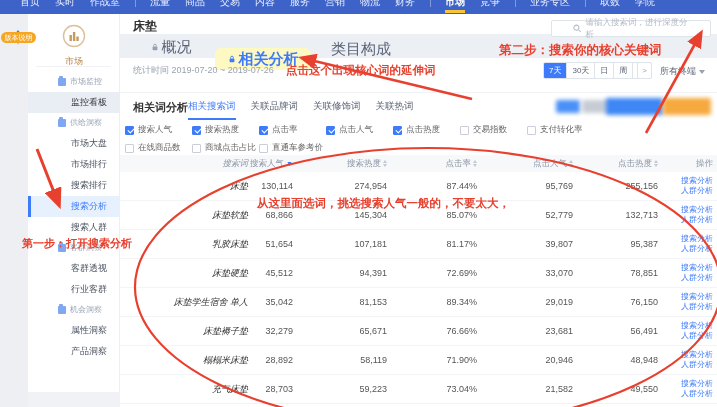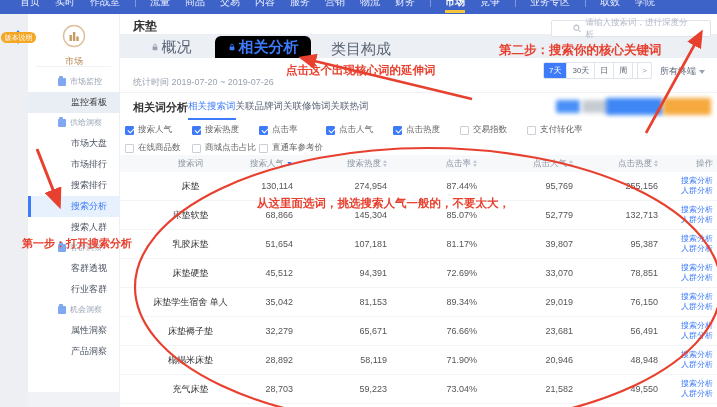--- a/index.html
+++ b/index.html
@@ -31,62 +31,62 @@
   .sb-item { height:21px; line-height:21px; padding-left:43px; font-size:9px; color:#4a5260; cursor:pointer; }
   .sb-item.hover { background:#e9eef5; color:#333; }
   .sb-item.selected { background:#e7f1fe; color:#3e7bfa; border-left:3px solid #3e7bfa; padding-left:40px; }
 
   
   .main { position:absolute; left:120px; top:14px; width:597px; height:393px; background:#fff; }
   .page-title { position:absolute; left:13px; top:4px; font-size:12px; font-weight:bold; color:#333; }
   .tabband { position:absolute; left:0; top:20px; width:597px; height:24px; background:#ecf0f5; }
   .tab { position:absolute; top:2px; height:22px; line-height:22px; font-size:15px; color:#5a6375; text-align:center;
     border-radius:6px 6px 0 0; cursor:pointer; display:flex; align-items:center; justify-content:center; gap:3px; }
-  .tab.active { background:#000000; color:#3e7bfa; font-weight:bold; }
+  .tab.active { background:#fef9c3; color:#3e7bfa; font-weight:bold;margin-top:12px; }
   .tab svg { display:block; }
 
   .searchbox { position:absolute; left:431px; top:6px; width:160px; height:17px; border:1px solid #dfe3ea; border-radius:2px;
     background:#fff; display:flex; align-items:center; padding:0 21px; gap:4px; }
   .searchbox .ph { font-size:8.5px; color:#b3bac6; }
 
   .statsrow { position:absolute; left:0; top:46px; width:597px; height:22px; }
-  .stats-time { position:absolute; left:13px; top:16px; font-size:9px; color:#9aa3b0; }
+  .stats-time { position:absolute; left:13px; top:4px; font-size:9px; color:#9aa3b0; }
   .dategroup { position:absolute; left:423px; top:2px; display:flex; border:1px solid #dfe3ea; border-radius:2px; overflow:hidden; }
   .datebtn { height:15px; line-height:15px; font-size:8px; color:#5a6375; padding:0 5px; border-left:1px solid #dfe3ea; cursor:pointer; background:#fff; }
   .datebtn:first-child { border-left:none; }
   .datebtn.active { background:#3e7bfa; color:#fff; }
   .nextbtn { position:absolute; left:517px; top:2px; width:15px; height:17px; border:1px solid #dfe3ea; border-radius:2px;
     font-size:8px; color:#98a1af; text-align:center; line-height:15px; cursor:pointer; background:#fff; }
   .terminal { position:absolute; left:540px; top:5px; font-size:9px; color:#5a6375; cursor:pointer; }
   .caret-down { display:inline-block; width:0; height:0; border-left:3px solid transparent; border-right:3px solid transparent;
     border-top:4px solid #98a1af; margin-left:3px; vertical-align:middle; }
 
   .sectionrow { position:absolute; left:0; top:78px; width:597px; height:26px; border-top:1px solid #f0f2f5; }
   .section-title { position:absolute; left:13px; top:7px; font-size:11px; font-weight:bold; color:#333; }
-  .subtabs { position:absolute; left:68px; top:7px; display:flex; }
+  .subtabs { position:absolute; left:68px; top:7px; display:flex; gap:15px; }
   .subtab { font-size:9.5px; color:#5a6375; padding-bottom:5px; cursor:pointer; }
   .subtab.active { color:#3e7bfa; border-bottom:2px solid #3e7bfa; }
   .redact { position:absolute; border-radius:2px; filter:blur(2px); }
 
   .metricsrow { position:absolute; left:5px; display:flex; }
   .metric { width:67px; display:flex; align-items:center; gap:4px; cursor:pointer; }
   .metric .lbl { font-size:8.5px; color:#666; white-space:nowrap; }
   .cb { width:9px; height:9px; border:1px solid #c9ced8; border-radius:1px; background:#fff; position:relative; flex:none; }
   .cb.checked { background:#3e7bfa; border-color:#3e7bfa; }
   .cb.checked::after { content:""; position:absolute; left:2.5px; top:0.5px; width:3px; height:5px;
     border-right:1.2px solid #fff; border-bottom:1.2px solid #fff; transform:rotate(45deg); }
 
   
   .thead { position:absolute; left:0; top:141px; width:597px; height:17px; background:#f6f8fa; display:flex; padding-left:13px; align-items:center; }
   .tbody { position:absolute; left:0; top:158px; width:597px; }
   .trow { display:flex; padding-left:13px; height:29px; align-items:center; border-bottom:1px solid #f2f4f7; }
   .col { font-size:9px; text-align:right; white-space:nowrap; }
   .thead .col { color:#8b94a3; font-size:8.5px; }
   .trow .col { color:#555; }
-  .col:nth-child(1) { width:115px; text-align:center; }
+  .col:nth-child(1) { width:115px; text-align:right;font-style:italic; }
   .col:nth-child(2) { width:45px; }
   .col:nth-child(3) { width:94px; }
   .col:nth-child(4) { width:90px; }
   .col:nth-child(5) { width:96px; }
   .col:nth-child(6) { width:85px; }
   .col:nth-child(7) { width:55px; }
   .trow .col:nth-child(1) { color:#333; }
   .act-link { display:block; font-size:8px; color:#3e7bfa; line-height:10px; cursor:pointer; }
   .sort-desc { color:#3e7bfa; font-size:7px; margin-left:2px; }
   .sort-both { display:inline-flex; flex-direction:column; margin-left:2px; vertical-align:middle; gap:1px; }

